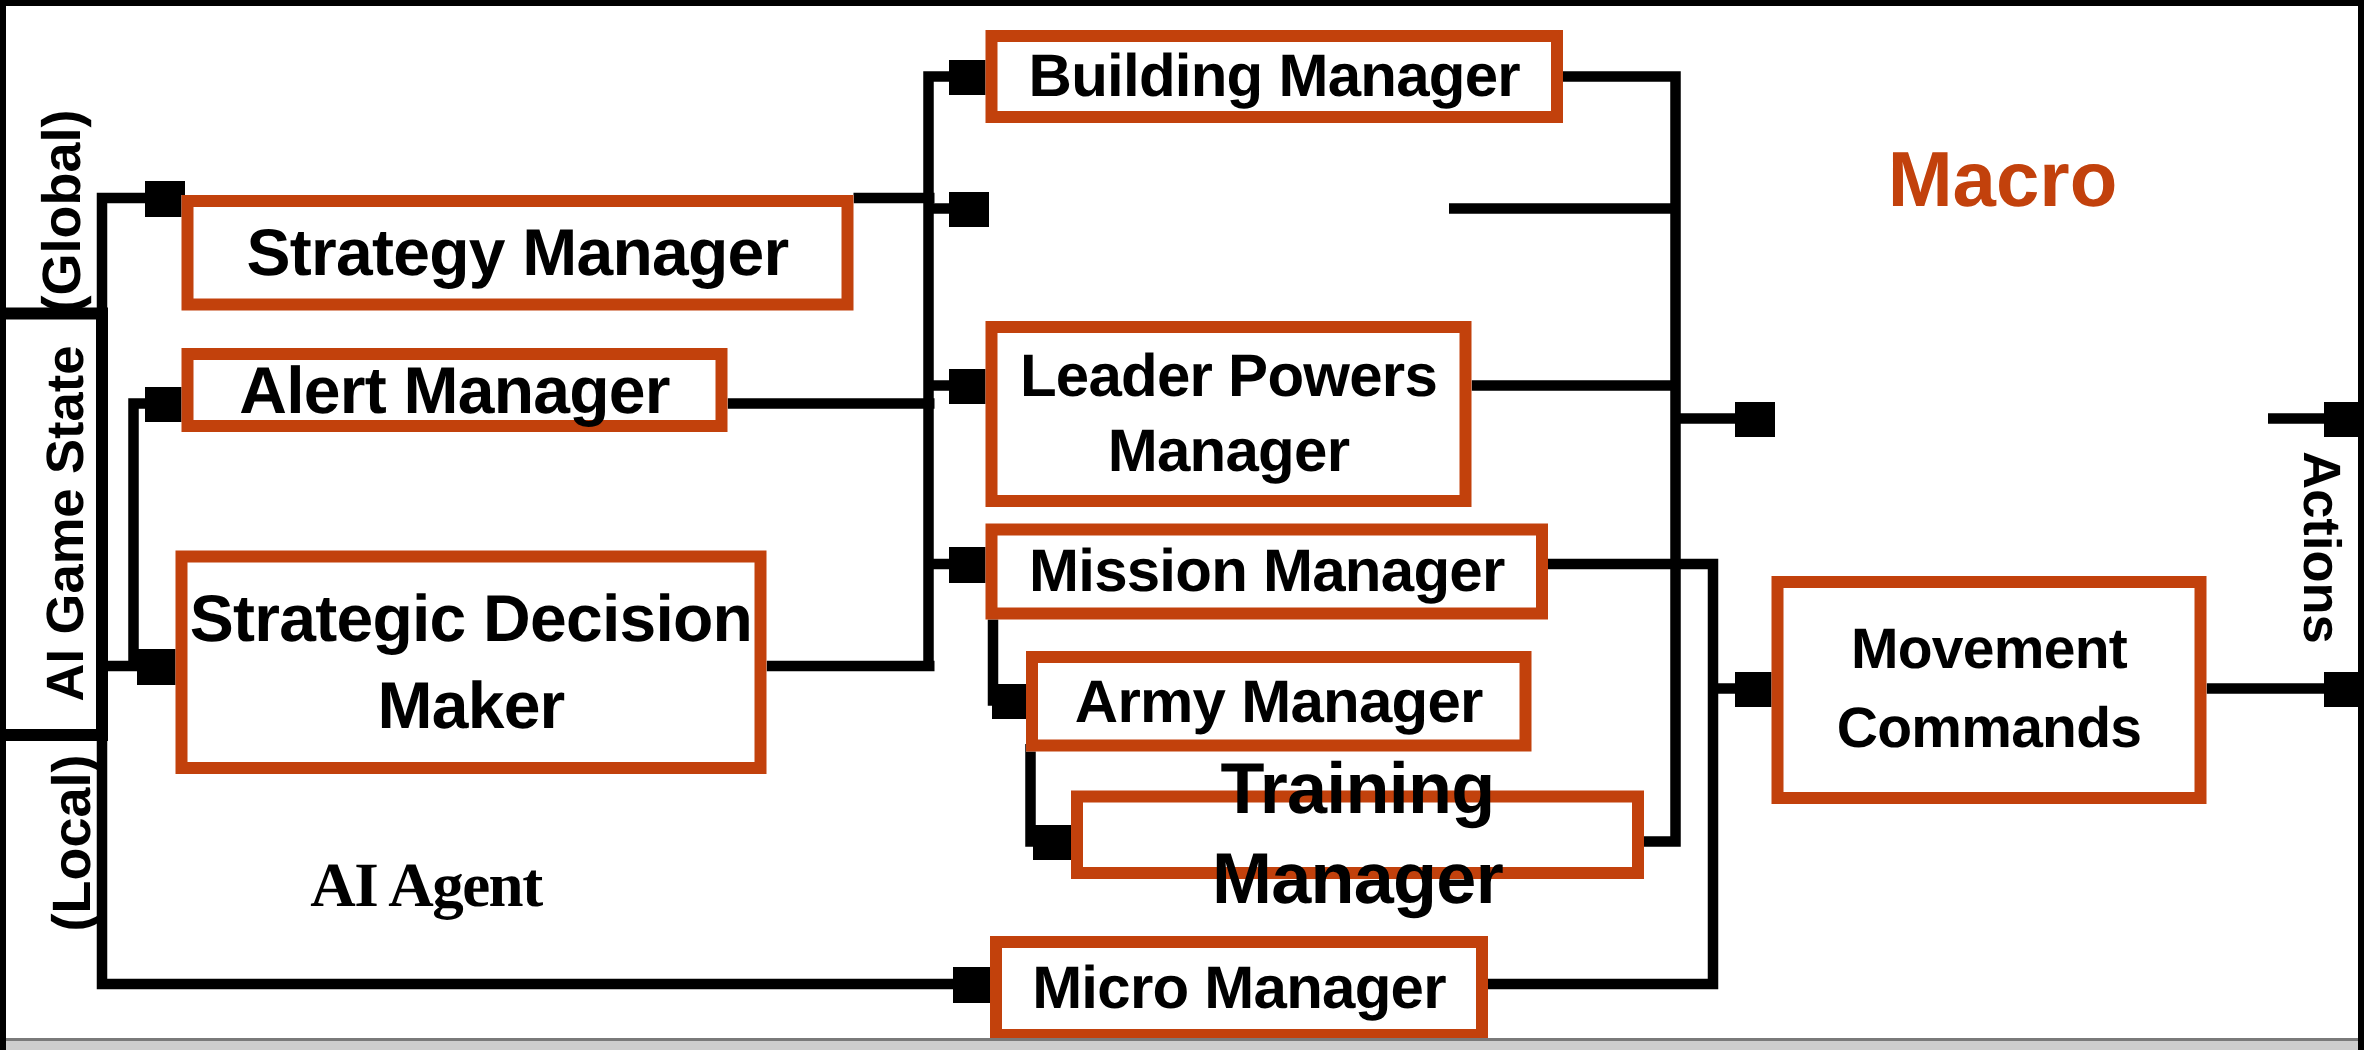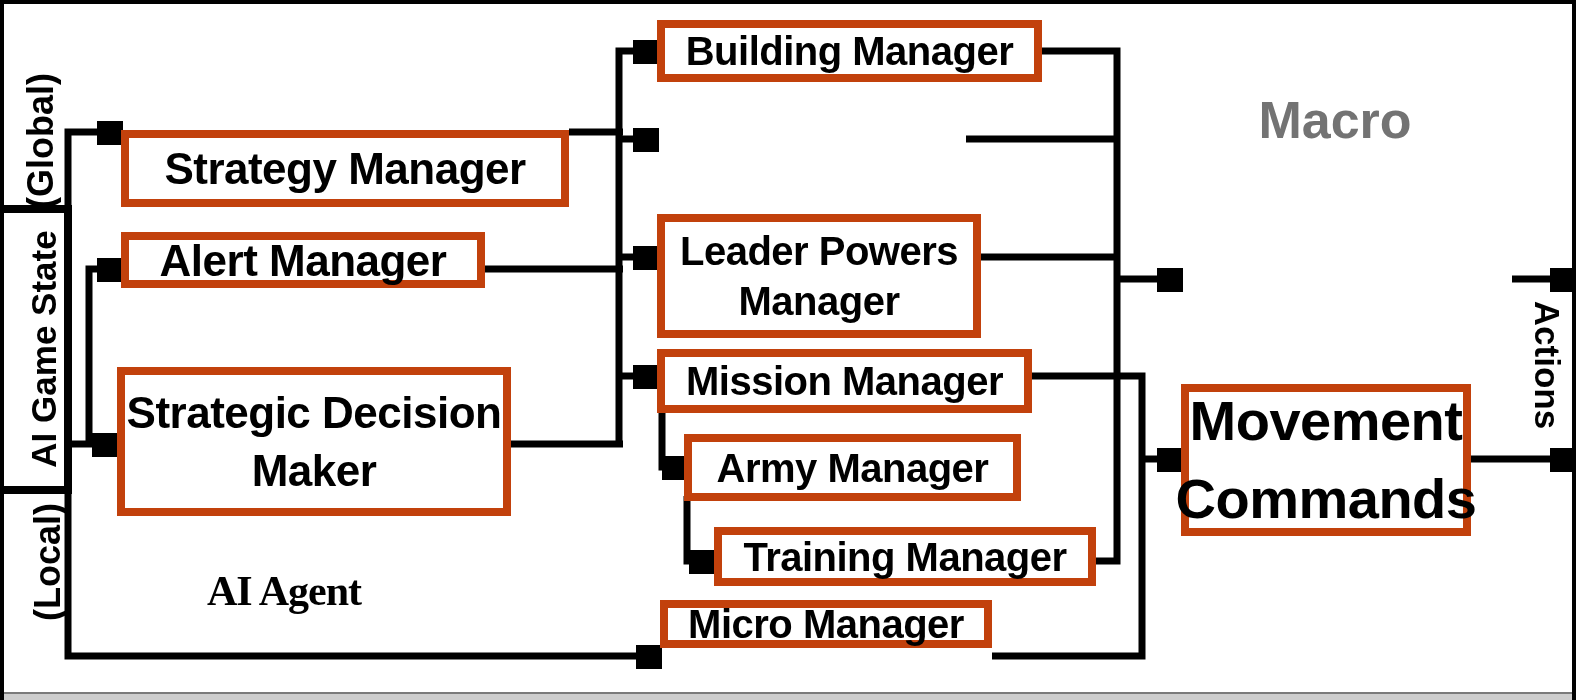--- a/index.html
+++ b/index.html
@@ -21,36 +21,36 @@
   
   #box-strategy  { left:117px; top:90px;  width:448px; height:77px;  font-size:44px;margin-top:36px; }
   #box-alert     { left:117px; top:228px; width:364px; height:56px;  font-size:44px; }
   #box-sdm       { left:113px; top:363px; width:394px; height:149px; font-size:44px; line-height:1.3;align-items:center; }
   
   #box-building  { left:653px; top:16px;  width:385px; height:62px;  font-size:40px; }
   #box-tech      { left:653px; top:108px; width:309px; height:61px;  font-size:40px; }
   #box-leader    { left:653px; top:193px; width:324px; height:124px; font-size:40px;margin-top:17px; }
   #box-mission   { left:653px; top:345px; width:375px; height:64px;  font-size:40px; }
   #box-army      { left:680px; top:430px; width:337px; height:67px;  font-size:40px; }
-  #box-training  { left:710px; top:523px; width:382px; height:59px;  font-size:40px; }
-  #box-micro     { left:656px; top:596px; width:332px; height:48px;  font-size:40px; }
+  #box-training  { left:710px; top:523px; width:382px; height:59px;  font-size:48px; }
+  #box-micro     { left:656px; top:620px; width:332px; height:70px;  font-size:40px; }
   
   #box-bid       { left:1177px; top:235px; width:331px; height:80px;  font-size:46px; }
-  #box-movement  { left:1177px; top:380px; width:290px; height:152px; font-size:56px; line-height:1.4; }
+  #box-movement  { left:1177px; top:380px; width:290px; height:152px; font-size:38px; line-height:1.4; }
 
   .label { position:absolute; font-weight:700; white-space:nowrap; }
   .vlabel { transform:translate(-50%,-50%) rotate(-90deg); }
   .vlabel-cw { transform:translate(-50%,-50%) rotate(90deg); }
   .hlabel { transform:translate(-50%,-50%); }
   #lbl-global   { left:37px;   top:137px; font-size:36px; }
   #lbl-gamestate{ left:40px;   top:345px; font-size:35px; }
   #lbl-local    { left:44px;   top:558px; font-size:36px; }
   #lbl-actions  { left:1543px; top:361px; font-size:35px; }
   #lbl-agent    { left:280px;  top:587px; font-size:42px; letter-spacing:-1px;font-family:Liberation Serif, serif; }
-  #lbl-macro    { left:1331px; top:116px; font-size:52px; color:#737373; }
+  #lbl-macro    { left:1331px; top:116px; font-size:52px; color:#c2410c; }
   #lbl-micro    { left:1301px; top:615px; font-size:52px; color:#ff0000; }
 </style>
 </head>
 <body>
 
 <div class="canvas">
 
   <svg class="edges" viewBox="0 0 1576 700" xmlns="http://www.w3.org/2000/svg">
     <defs>
       <marker id="arr" markerWidth="3.8" markerHeight="3.4" refX="0.2" refY="1.6" orient="auto" markerUnits="strokeWidth">

